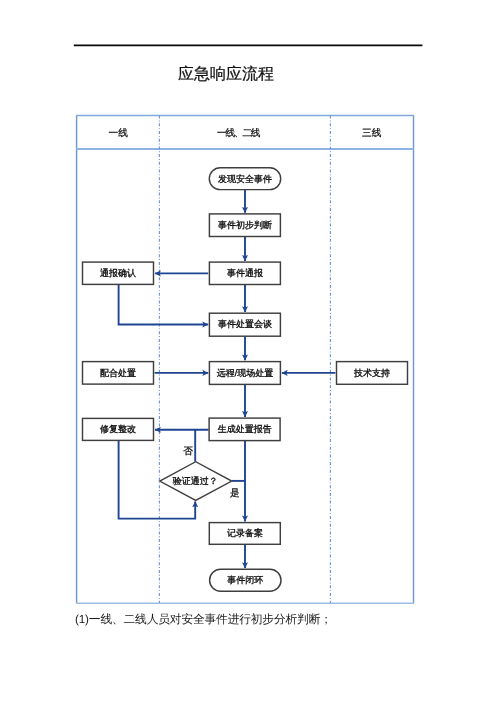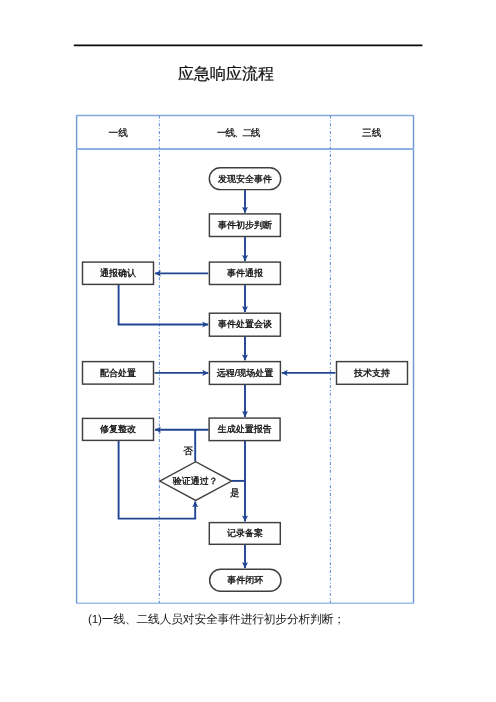--- a/index.html
+++ b/index.html
@@ -5,21 +5,21 @@
   html,body{margin:0;padding:0;background:#fff;}
   body{width:496px;height:702px;font-family:"Liberation Sans",sans-serif;-webkit-font-smoothing:antialiased;text-rendering:geometricPrecision;}
   #page{position:relative;width:496px;height:702px;overflow:hidden;background:#fff;filter:saturate(1);}
   #chart{position:absolute;left:0;top:0;width:496px;height:702px;opacity:0.9999;}
   .nlabel{font-size:9px;fill:#0d0d0d;stroke:#0d0d0d;stroke-width:0.32;paint-order:stroke;text-anchor:middle;dominant-baseline:middle;}
   .hlabel{font-size:9.7px;fill:#111;stroke:#111;stroke-width:0.25;paint-order:stroke;text-anchor:middle;dominant-baseline:middle;}
   .ylabel{font-size:9.6px;fill:#111;stroke:#111;stroke-width:0.28;paint-order:stroke;text-anchor:middle;dominant-baseline:middle;}
   .nodeshape{fill:#fefefe;stroke:#3f3f3f;stroke-width:1.45;}
   .conn{stroke:#1f4593;stroke-width:1.9;fill:none;}
   .title{position:absolute;opacity:0.9999;left:0;top:64px;width:452px;text-align:center;font-size:16px;color:#141414;-webkit-text-stroke:0.25px #141414;}
-  .note{position:absolute;opacity:0.9999;left:88px;top:613px;font-size:11.75px;color:#1a1a1a;letter-spacing:-0.18px;white-space:nowrap;}
+  .note{position:absolute;opacity:0.9999;left:75px;top:613px;font-size:11.75px;color:#1a1a1a;letter-spacing:-0.18px;white-space:nowrap;}
 </style>
 </head>
 <body>
 
 <div id="page">
 
   <div class="title">应急响应流程</div>
 
   <svg id="chart" viewBox="0 0 496 702" xmlns="http://www.w3.org/2000/svg">
     <defs>

